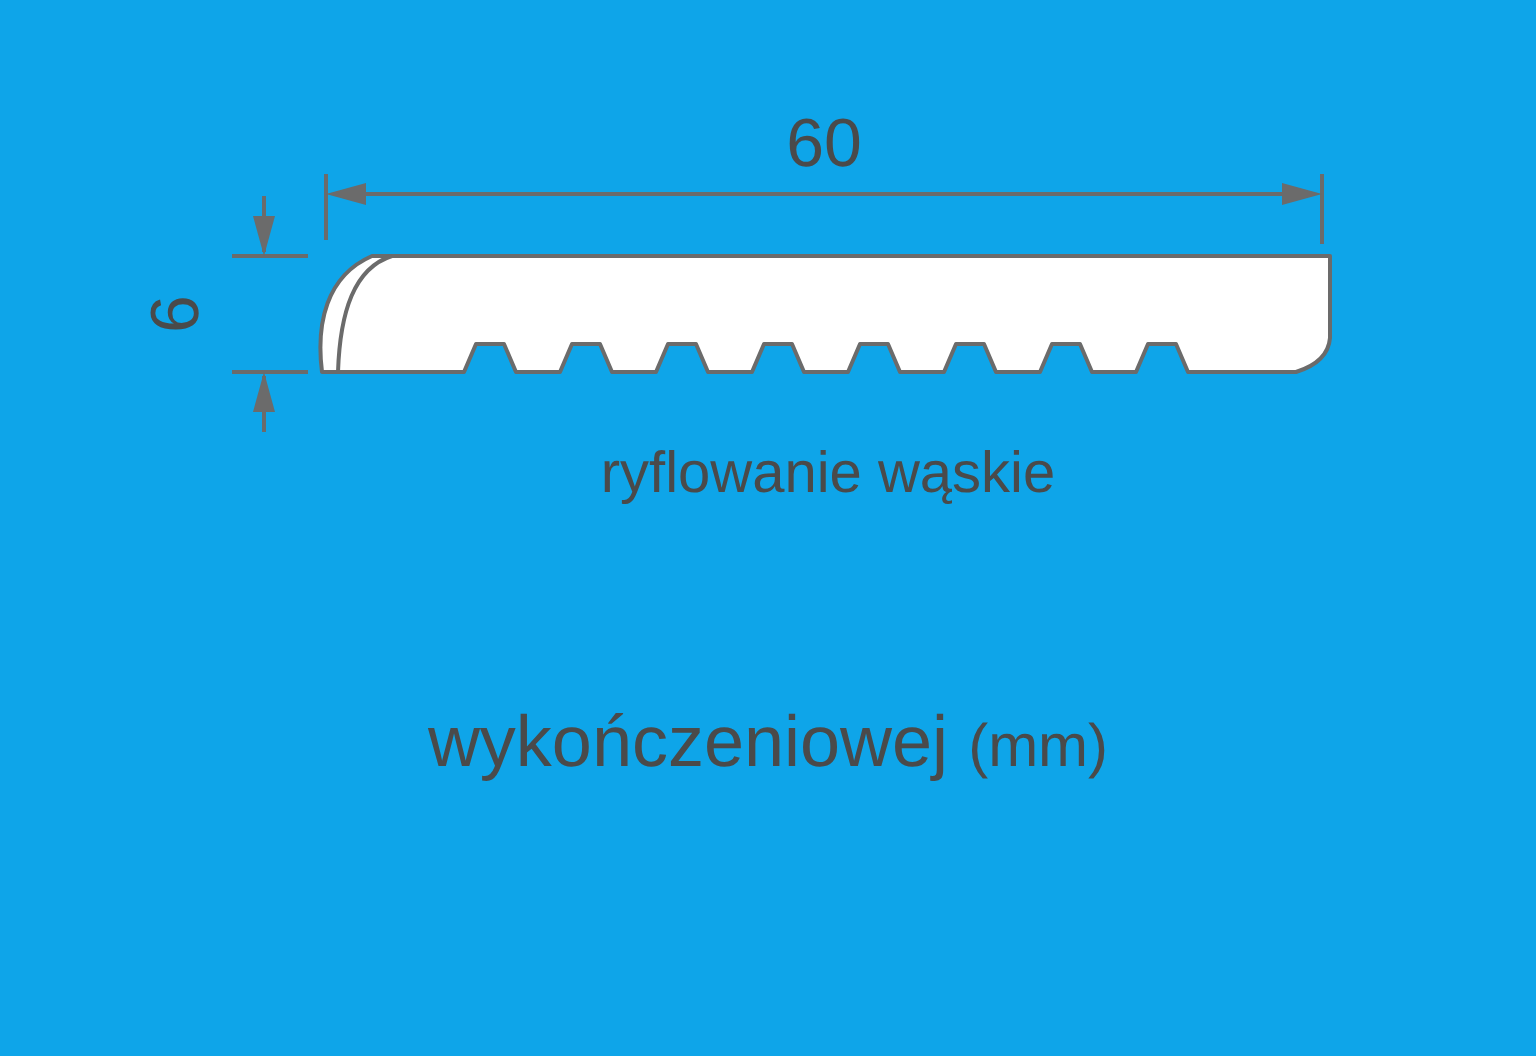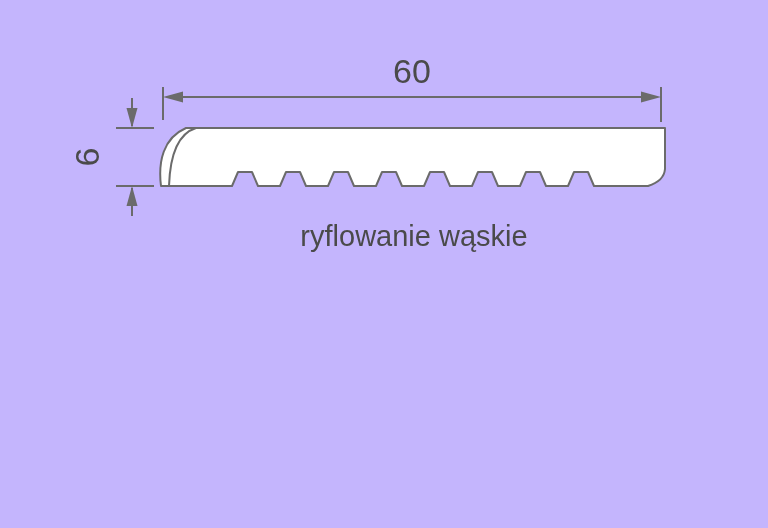--- a/index.html
+++ b/index.html
@@ -4,21 +4,21 @@
 <style>
   html, body {
     margin: 0;
     padding: 0;
     background: #ffffff;
   }
   .stage {
     position: relative;
     width: 768px;
     height: 528px;
-    background: #c4b5fd;
+    background: #0ea5e9;
     font-family: "Liberation Sans", sans-serif;
     overflow: hidden;
   }
   .diagram-svg {
     position: absolute;
     top: 0;
     left: 0;
   }
   .dim-text {
     font-family: "Liberation Sans", sans-serif;
@@ -81,15 +81,16 @@
       <line x1="132" y1="216" x2="132" y2="188"></line>
       <polygon points="132,128 126.5,108 137.5,108" fill="#6b6b6b" stroke="none"></polygon>
       <polygon points="132,186 126.5,206 137.5,206" fill="#6b6b6b" stroke="none"></polygon>
     </g>
     <text class="dim-text" x="99" y="157" text-anchor="middle" transform="rotate(-90 99 157)">6</text>
 
     <text class="profile-caption-text" x="414" y="246" text-anchor="middle">ryflowanie wąskie</text>
   </svg>
 
   <div class="caption">
+    <div><span>wykończeniowej</span> <span class="unit">(mm)</span></div>
   </div>
 
 </div>
 
 </body></html>

